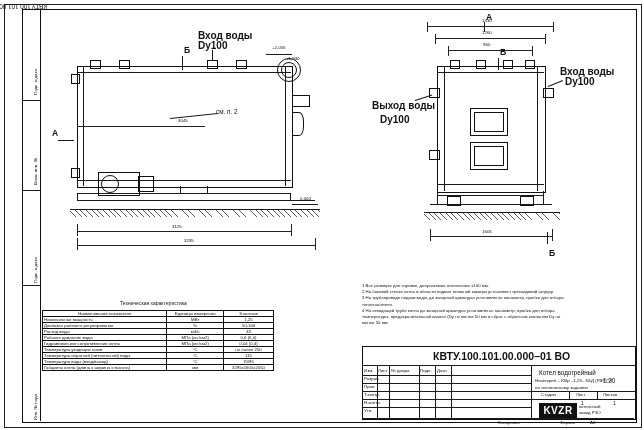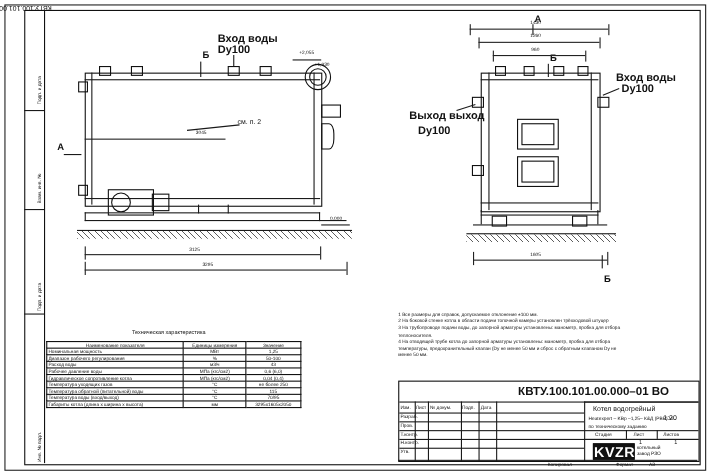--- a/index.html
+++ b/index.html
@@ -169,21 +169,21 @@
 
   <div class="dim" style="left:430px;top:236px;width:122px;"></div>
   <div class="dimv" style="left:430px;top:229px;height:12px;"></div>
   <div class="dimv" style="left:552px;top:229px;height:12px;"></div>
   <div class="txt tiny" style="left:482px;top:229px;">1605</div>
 
   <div class="txt t7 b" style="left:560px;top:66px;">Вход воды</div>
   <div class="txt t7 b" style="left:565px;top:76px;">Dy100</div>
   <div class="ln" style="left:548px;top:86px;width:16px;height:0.7px;transform:rotate(-22deg);transform-origin:left center;"></div>
 
-  <div class="txt t7 b" style="left:372px;top:100px;">Выход выход</div>
+  <div class="txt t7 b" style="left:372px;top:100px;">Выход воды</div>
   <div class="txt t7 b" style="left:380px;top:114px;">Dy100</div>
   <div class="ln" style="left:415px;top:100px;width:18px;height:0.7px;transform:rotate(-18deg);transform-origin:left center;"></div>
 
   <div class="ln" style="left:547px;top:232px;width:1.4px;height:12px;"></div>
 
   <div class="notes" style="left:362px;top:283px;width:266px;">
     <div>1   Все размеры для справок, допускаемое отклонение ±100 мм.</div>
     <div>2   На боковой стенке котла в области подачи топочной камеры установлен трёхходовой штуцер</div>
     <div>3   На  трубопроводе подачи воды, до запорной арматуры установлены: манометр, пробка для отбора</div>
     <div>     теплоносителя.</div>
@@ -244,21 +244,21 @@
           <td>Габариты котла (длина х ширина х высота)</td>
           <td class="center">мм</td>
           <td class="center">3295х1605х2050</td>
         </tr>
   </tbody>
     </table>
 
   <div class="box" style="left:362px;top:346px;width:272px;height:72px;border-width:1.2px;">
 
     <div class="ln" style="left:0;top:18px;width:272px;height:1px;"></div>
-    <div class="txt t10 b" style="left:70px;top:3px;margin-left:38px;">КВТУ.100.101.00.000–01 ВО</div>
+    <div class="txt t10 b" style="left:70px;top:3px;">КВТУ.100.101.00.000–01 ВО</div>
 
     <div class="ln" style="left:0;top:28px;width:168px;height:0.7px;"></div>
     <div class="ln" style="left:0;top:36px;width:168px;height:0.7px;"></div>
     <div class="ln" style="left:0;top:44px;width:168px;height:0.7px;"></div>
     <div class="ln" style="left:0;top:52px;width:168px;height:0.7px;"></div>
     <div class="ln" style="left:0;top:60px;width:168px;height:0.7px;"></div>
 
     <div class="ln" style="left:14px;top:18px;width:0.7px;height:54px;"></div>
     <div class="ln" style="left:26px;top:18px;width:0.7px;height:54px;"></div>
     <div class="ln" style="left:56px;top:18px;width:0.7px;height:54px;"></div>
@@ -290,21 +290,21 @@
 
     <div class="txt tiny" style="left:178px;top:45px;">Стадия</div>
     <div class="txt tiny" style="left:213px;top:45px;">Лист</div>
     <div class="txt tiny" style="left:240px;top:45px;">Листов</div>
     <div class="txt t5" style="left:218px;top:53px;">1</div>
     <div class="txt t5" style="left:250px;top:53px;">1</div>
 
     <div class="txt t6" style="left:240px;top:30px;">1:20</div>
 
     <div class="ln" style="left:168px;top:52px;width:104px;height:0.7px;"></div>
-    <div class="logo" style="left:176px;top:56px;width:36px;height:13px;font-size:13px;line-height:13px;">KVZR</div>
+    <div class="logo" style="left:176px;top:56px;width:36px;height:13px;font-size:10px;line-height:13px;">KVZR</div>
     <div class="txt tiny" style="left:216px;top:57px;">котельный</div>
     <div class="txt tiny" style="left:216px;top:63px;">завод РЗО</div>
   </div>
 
   <div class="txt tiny" style="left:560px;top:420px;">Формат</div>
   <div class="txt tiny" style="left:590px;top:420px;">А3</div>
   <div class="txt tiny" style="left:498px;top:420px;">Копировал</div>
   <div class="ln" style="left:362px;top:418px;width:272px;height:0.8px;"></div>
 
 </div>

